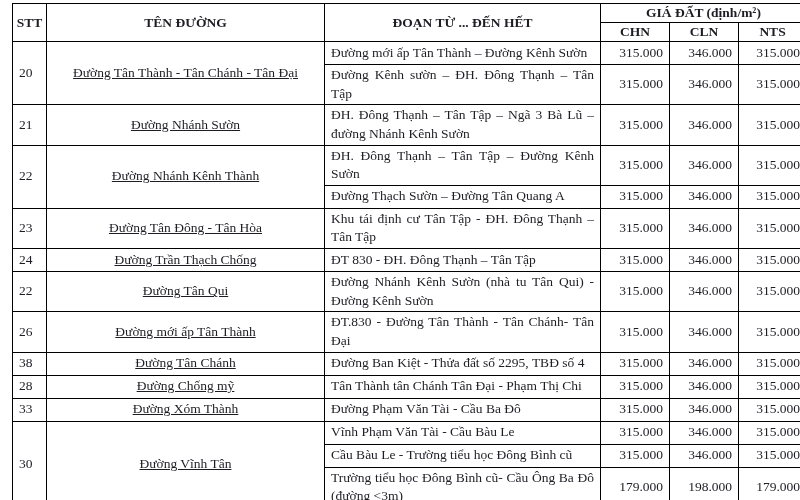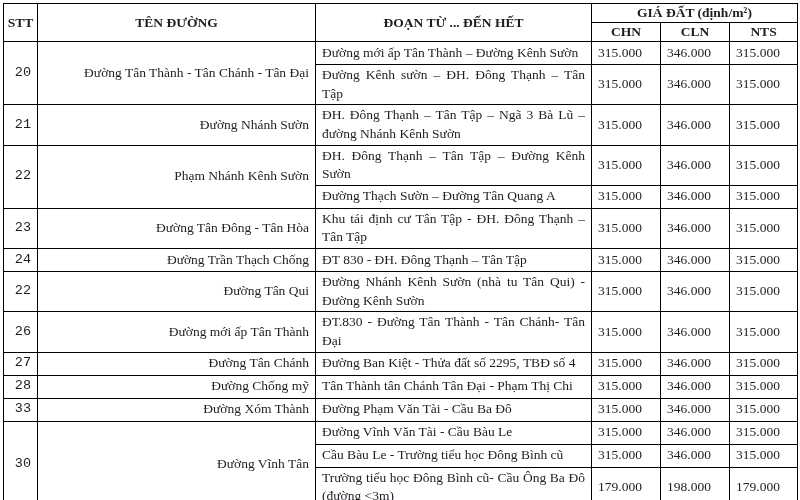--- a/index.html
+++ b/index.html
@@ -8,21 +8,21 @@
     background: #ffffff;
     width: 800px;
     height: 500px;
     overflow: hidden;
     font-family: "Liberation Serif", "DejaVu Serif", serif;
   }
   .page {
     width: 800px;
     height: 468px;
     box-sizing: border-box;
-    padding: 3px 3px 0 3px;
+    padding: 3px 3px 0 12px;
   }
   table.price-table {
     border-collapse: collapse;
     table-layout: fixed;
     width: 794px;
     color: #1d1d24;
   }
   table.price-table th,
   table.price-table td {
     border: 1px solid #000000;
@@ -37,28 +37,28 @@
     padding: 1px 2px;
     height: 18px;
   }
   table.price-table td {
     font-size: 13.5px;
     vertical-align: middle;
     padding: 1px 6px;
     line-height: 1.38;
   }
   tbody tr { height: 23px; }
-  td.stt-cell   { text-align: right; padding: 1px 2px; font-family: Liberation Mono, monospace; }
-  td.name-cell  { text-align: right;  padding-left: 8px; }
+  td.stt-cell   { text-align: left; padding: 1px 2px; }
+  td.name-cell  { text-align: center;  padding-left: 8px; text-decoration: underline; }
   td.section-cell {
     text-align: justify;
     padding-left: 8px;
     padding-right: 6px;
   }
-  td.price-cell { text-align: left; }
+  td.price-cell { text-align: right; }
 </style>
 </head>
 <body>
 
 <div class="page">
   <table class="price-table">
     <colgroup>
       <col style="width:34px">
       <col style="width:278px">
       <col style="width:276px">
@@ -97,21 +97,21 @@
         <tr>
           <td class="stt-cell" rowspan="1">21</td>
           <td class="name-cell" rowspan="1">Đường Nhánh Sườn</td>
           <td class="section-cell">ĐH. Đông Thạnh – Tân Tập – Ngã 3 Bà Lũ – đường Nhánh Kênh Sườn</td>
           <td class="price-cell">315.000</td>
           <td class="price-cell">346.000</td>
           <td class="price-cell">315.000</td>
         </tr>
         <tr>
           <td class="stt-cell" rowspan="2">22</td>
-          <td class="name-cell" rowspan="2">Phạm Nhánh Kênh Sườn</td>
+          <td class="name-cell" rowspan="2">Đường Nhánh Kênh Thành</td>
           <td class="section-cell">ĐH. Đông Thạnh – Tân Tập – Đường Kênh Sườn</td>
           <td class="price-cell">315.000</td>
           <td class="price-cell">346.000</td>
           <td class="price-cell">315.000</td>
         </tr>
         <tr>
           <td class="section-cell">Đường Thạch Sườn – Đường Tân Quang A</td>
           <td class="price-cell">315.000</td>
           <td class="price-cell">346.000</td>
           <td class="price-cell">315.000</td>
@@ -142,21 +142,21 @@
         </tr>
         <tr>
           <td class="stt-cell" rowspan="1">26</td>
           <td class="name-cell" rowspan="1">Đường mới ấp Tân Thành</td>
           <td class="section-cell">ĐT.830 - Đường Tân Thành - Tân Chánh- Tân Đại</td>
           <td class="price-cell">315.000</td>
           <td class="price-cell">346.000</td>
           <td class="price-cell">315.000</td>
         </tr>
         <tr>
-          <td class="stt-cell" rowspan="1">27</td>
+          <td class="stt-cell" rowspan="1">38</td>
           <td class="name-cell" rowspan="1">Đường Tân Chánh</td>
           <td class="section-cell">Đường Ban Kiệt - Thửa đất số 2295, TBĐ số 4</td>
           <td class="price-cell">315.000</td>
           <td class="price-cell">346.000</td>
           <td class="price-cell">315.000</td>
         </tr>
         <tr>
           <td class="stt-cell" rowspan="1">28</td>
           <td class="name-cell" rowspan="1">Đường Chống mỹ</td>
           <td class="section-cell">Tân Thành tân Chánh Tân Đại - Phạm Thị Chi</td>
@@ -168,21 +168,21 @@
           <td class="stt-cell" rowspan="1">33</td>
           <td class="name-cell" rowspan="1">Đường Xóm Thành</td>
           <td class="section-cell">Đường Phạm Văn Tài - Cầu Ba Đô</td>
           <td class="price-cell">315.000</td>
           <td class="price-cell">346.000</td>
           <td class="price-cell">315.000</td>
         </tr>
         <tr>
           <td class="stt-cell" rowspan="3">30</td>
           <td class="name-cell" rowspan="3">Đường Vĩnh Tân</td>
-          <td class="section-cell">Đường Vĩnh Văn Tài - Cầu Bàu Le</td>
+          <td class="section-cell">Vĩnh Phạm Văn Tài - Cầu Bàu Le</td>
           <td class="price-cell">315.000</td>
           <td class="price-cell">346.000</td>
           <td class="price-cell">315.000</td>
         </tr>
         <tr>
           <td class="section-cell">Cầu Bàu Le - Trường tiểu học Đông Bình cũ</td>
           <td class="price-cell">315.000</td>
           <td class="price-cell">346.000</td>
           <td class="price-cell">315.000</td>
         </tr>

